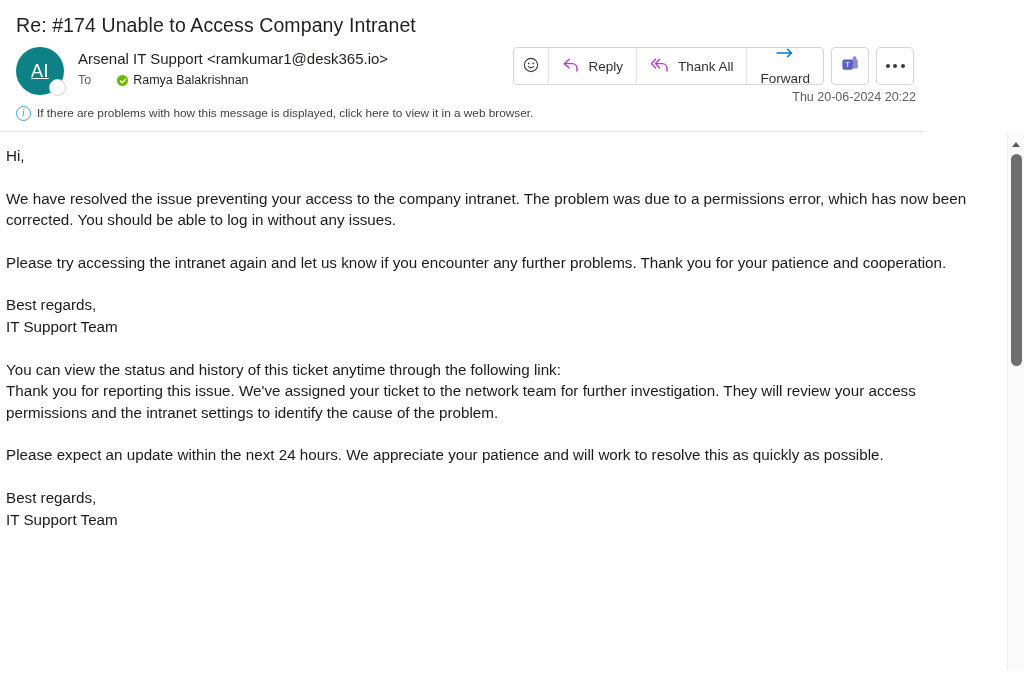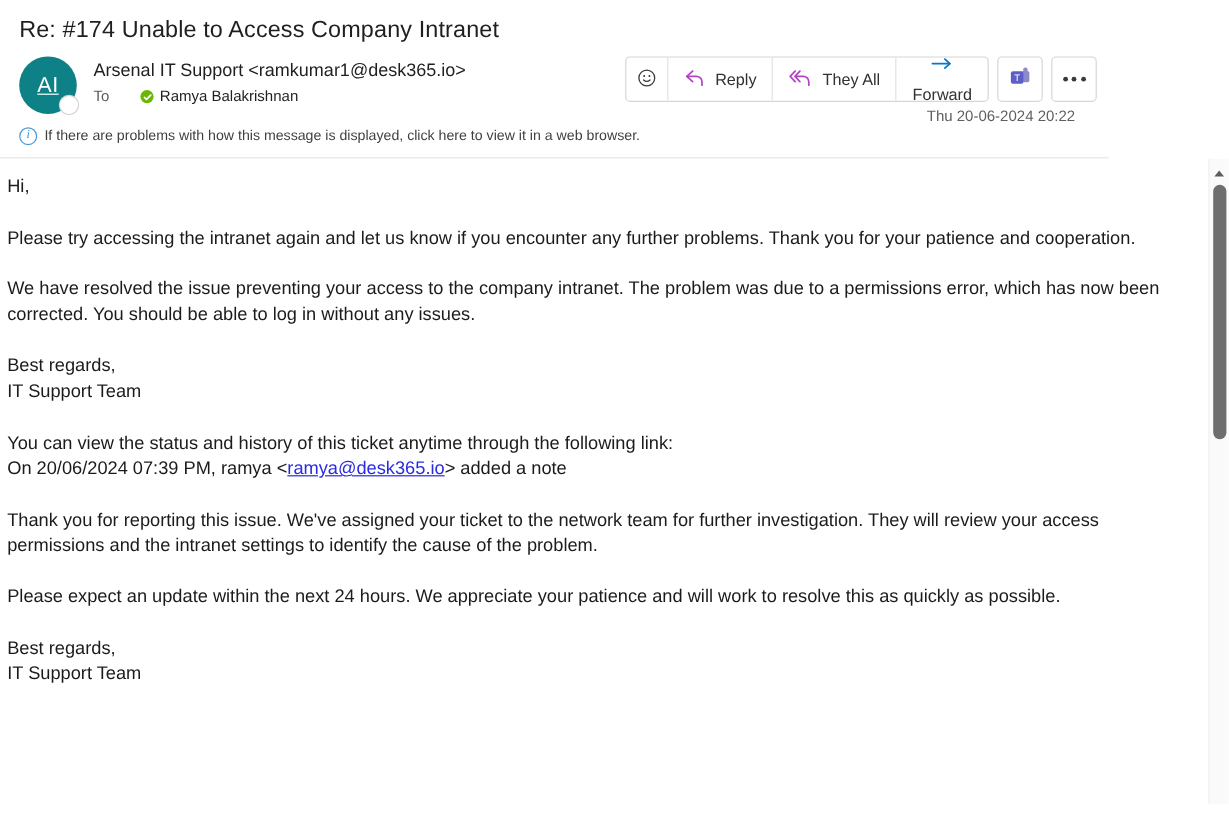--- a/index.html
+++ b/index.html
@@ -180,21 +180,21 @@
   .ellipsis-glyph i {
     width: 4px; height: 4px;
     border-radius: 50%;
     background: #3b3a39;
     display: block;
   }
 
   .timestamp {
     position: absolute;
     top: 90px;
-    right: 28px;
+    right: 8px;
     font-size: 12.5px;
     color: #605e5c;
     white-space: nowrap;
   }
 
   
   .info-bar {
     display: flex;
     align-items: center;
     padding: 0 16px;
@@ -356,21 +356,21 @@
         </button>
 
         <button class="tb-btn">
           <span>
             <svg width="20" height="16" viewBox="0 0 20 16" aria-hidden="true">
               <path d="M5.6 2.2 L1.5 6.6 L5.6 11.0" fill="none" stroke="#b146c2" stroke-width="1.45" stroke-linecap="round" stroke-linejoin="round"></path>
               <path d="M9.6 2.2 L5.5 6.6 L9.6 11.0" fill="none" stroke="#b146c2" stroke-width="1.45" stroke-linecap="round" stroke-linejoin="round"></path>
               <path d="M5.8 6.6 H12.4 a4.6 4.6 0 0 1 4.6 4.6 V14" fill="none" stroke="#b146c2" stroke-width="1.45" stroke-linecap="round"></path>
             </svg>
           </span>
-          <span>They All</span>
+          <span>Thank All</span>
         </button>
 
         <button class="tb-btn">
           <span>
             <svg width="20" height="14" viewBox="0 0 20 14" aria-hidden="true">
               <path d="M2 7 H16.4" fill="none" stroke="#0078d4" stroke-width="1.45" stroke-linecap="round"></path>
               <path d="M12.4 3.2 L16.6 7 L12.4 10.8" fill="none" stroke="#0078d4" stroke-width="1.45" stroke-linecap="round" stroke-linejoin="round"></path>
             </svg>
           </span>
           <span>Forward</span>
@@ -406,30 +406,29 @@
   </div>
 
   <div class="divider"></div>
 
   <div class="body-scroll-area">
 
     <div class="body-content">
 
       <p>Hi,</p>
 
+      <p>We have resolved the issue preventing your access to the company intranet. The problem was due to a permissions error, which has now been corrected. You should be able to log in without any issues.</p>
+
       <p>Please try accessing the intranet again and let us know if you encounter any further problems. Thank you for your patience and cooperation.</p>
-
-      <p>We have resolved the issue preventing your access to the company intranet. The problem was due to a permissions error, which has now been corrected. You should be able to log in without any issues.</p>
 
       <p class="sig-first">Best regards,</p>
       <p>IT Support Team</p>
 
       <p class="tight">You can view the status and history of this ticket anytime through the following link:</p>
 
-      <p><span>On 20/06/2024 07:39 PM, ramya &lt;</span><a href="#">ramya@desk365.io</a><span>&gt; added a note</span></p>
 
       <p>Thank you for reporting this issue. We've assigned your ticket to the network team for further investigation. They will review your access permissions and the intranet settings to identify the cause of the problem.</p>
 
       <p>Please expect an update within the next 24 hours. We appreciate your patience and will work to resolve this as quickly as possible.</p>
 
       <p class="sig-first">Best regards,</p>
       <p>IT Support Team</p>
     </div>
 
     <div class="scrollbar">

